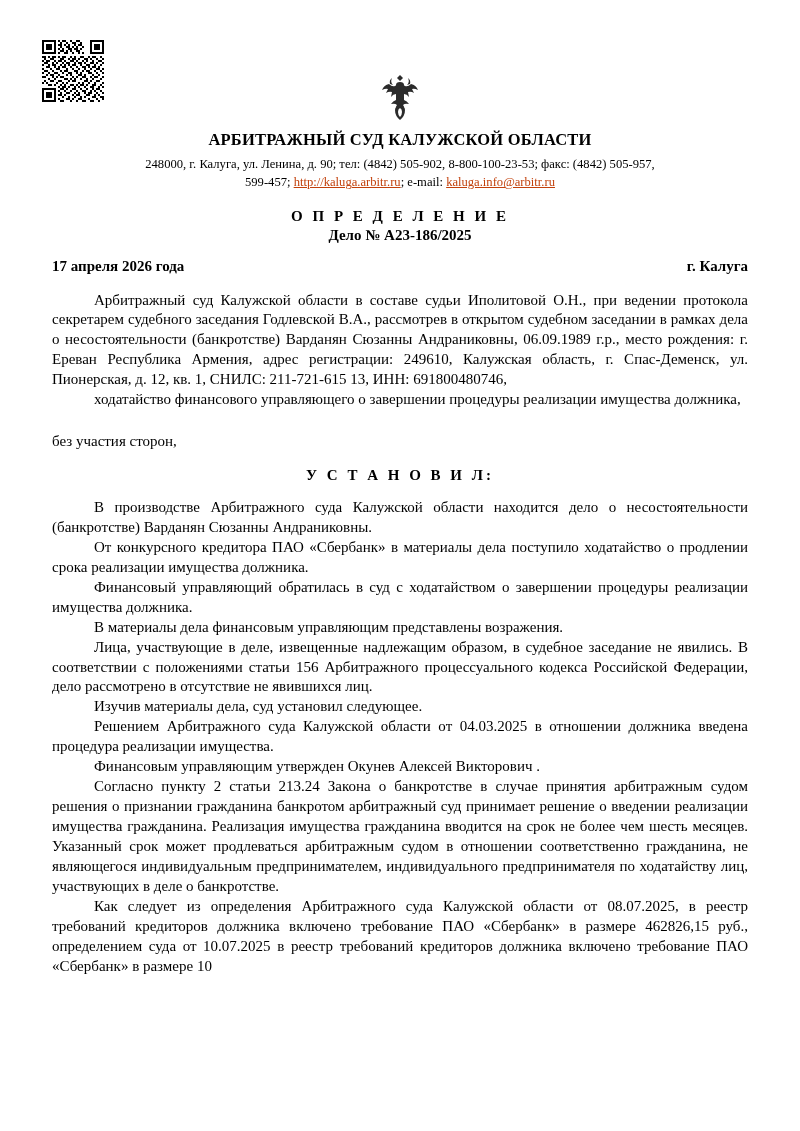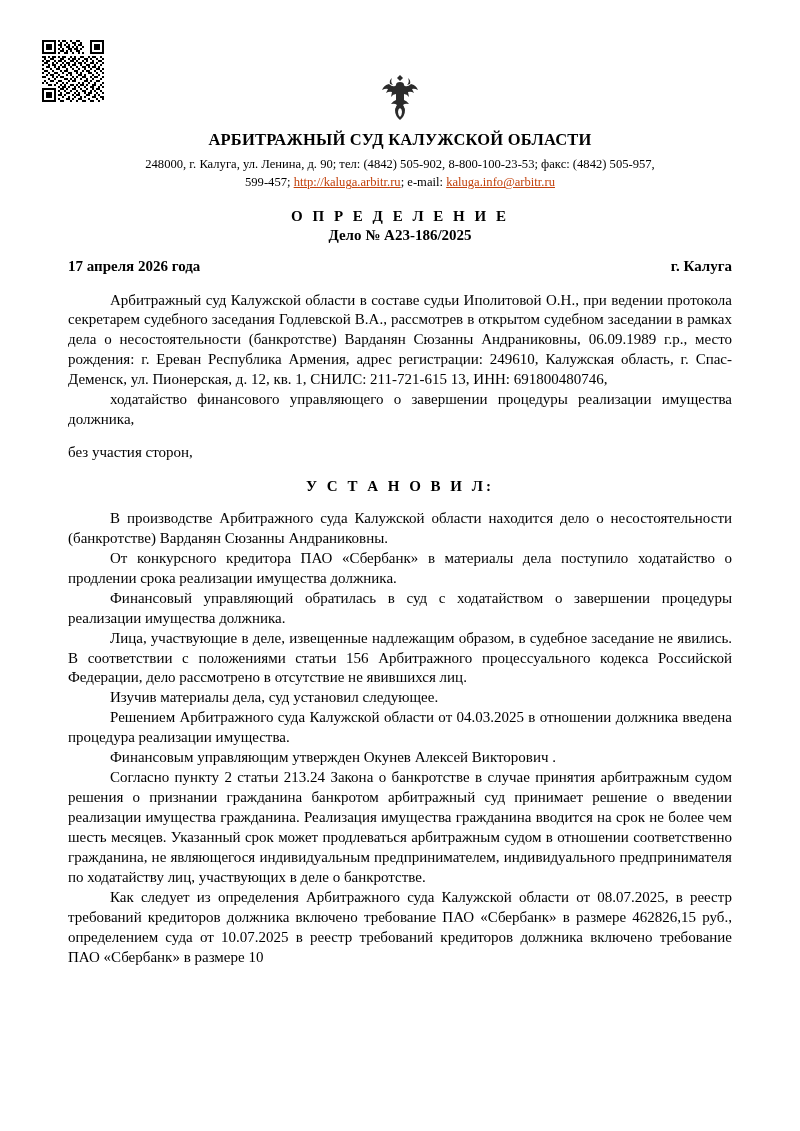--- a/index.html
+++ b/index.html
@@ -13,21 +13,21 @@
     font-family: "Liberation Serif", "DejaVu Serif", serif;
     color: #000000;
     position: relative;
     overflow: hidden;
   }
   .page {
     width: 800px;
     height: 942px;
     position: relative;
     box-sizing: border-box;
-    padding: 0 68px;
+    padding: 0 52px;
   }
 
   
   .qr {
     position: absolute;
     top: 40px;
     left: 42px;
     width: 62px;
     height: 62px;
   }
@@ -90,21 +90,21 @@
   .body-text p {
     margin: 0;
     text-indent: 42px;
     text-align: justify;
     text-align-last: left;
   }
   .body-text p.noindent {
     text-indent: 0;
   }
   .body-text p.spaced-before {
-    margin-top: 13px;
+    margin-top: 22px;
   }
   .ustanovil {
     text-align: center;
     font-weight: bold;
     font-size: 15px;
     letter-spacing: 3px;
     margin: 14px 0 12px 0;
     font-family: Liberation Serif, serif;
   }
 </style>
@@ -410,20 +410,21 @@
   <div class="body-text">
     <p>Арбитражный суд Калужской области в составе судьи Иполитовой О.Н., при ведении протокола секретарем  судебного заседания Годлевской В.А., рассмотрев в открытом судебном заседании в рамках дела о несостоятельности (банкротстве) Варданян Сюзанны Андраниковны, 06.09.1989 г.р., место рождения: г. Ереван Республика Армения, адрес регистрации: 249610, Калужская область, г. Спас-Деменск, ул. Пионерская, д. 12, кв. 1, СНИЛС: 211-721-615 13, ИНН: 691800480746,</p>
     <p>ходатайство финансового управляющего о завершении процедуры реализации имущества должника,</p>
     <p class="noindent spaced-before">без участия сторон,</p>
 
     <div class="ustanovil">У С Т А Н О В И Л:</div>
 
     <p>В производстве Арбитражного суда Калужской области находится дело о несостоятельности (банкротстве) Варданян Сюзанны Андраниковны.</p>
     <p>От конкурсного кредитора ПАО «Сбербанк» в материалы дела поступило ходатайство о продлении срока реализации имущества должника.</p>
     <p>Финансовый управляющий обратилась в суд с ходатайством о завершении процедуры реализации имущества должника.</p>
+    <p>В материалы дела финансовым управляющим представлены возражения.</p>
     <p>Лица, участвующие в деле, извещенные надлежащим образом, в судебное заседание не явились. В соответствии с положениями статьи 156 Арбитражного процессуального кодекса Российской Федерации, дело рассмотрено в отсутствие не явившихся лиц.</p>
     <p>Изучив материалы дела, суд установил следующее.</p>
     <p>Решением Арбитражного суда Калужской области от 04.03.2025 в отношении должника введена процедура реализации имущества.</p>
     <p>Финансовым управляющим утвержден Окунев Алексей Викторович .</p>
     <p>Согласно пункту 2 статьи 213.24 Закона о банкротстве в случае принятия арбитражным судом решения о признании гражданина банкротом арбитражный суд принимает решение о введении реализации имущества гражданина. Реализация имущества гражданина вводится на срок не более чем шесть месяцев. Указанный срок может продлеваться арбитражным судом в отношении соответственно гражданина, не являющегося индивидуальным предпринимателем, индивидуального предпринимателя по ходатайству лиц, участвующих в деле о банкротстве.</p>
     <p>Как следует из определения Арбитражного суда Калужской области от 08.07.2025, в реестр требований кредиторов должника включено требование ПАО «Сбербанк» в размере 462826,15 руб., определением суда от 10.07.2025 в реестр требований кредиторов должника включено требование ПАО «Сбербанк» в размере 10</p>
   </div>
 
 </div>
 

